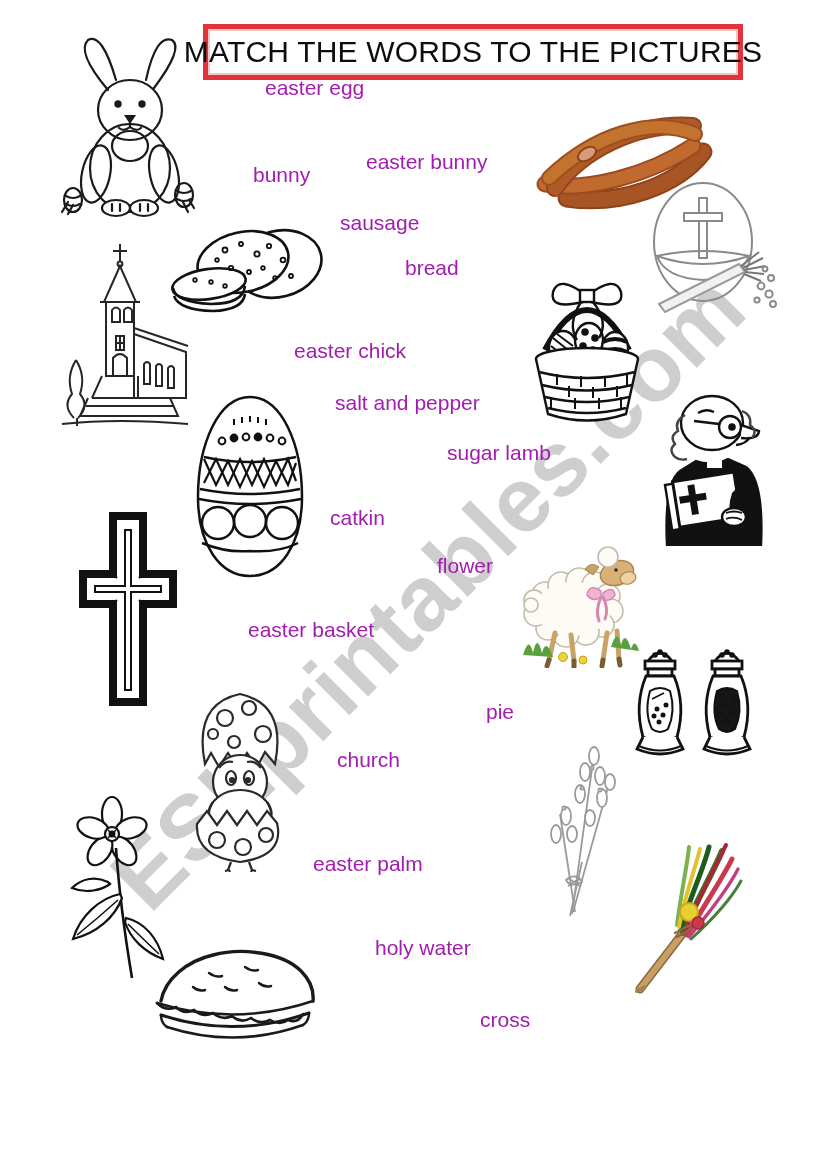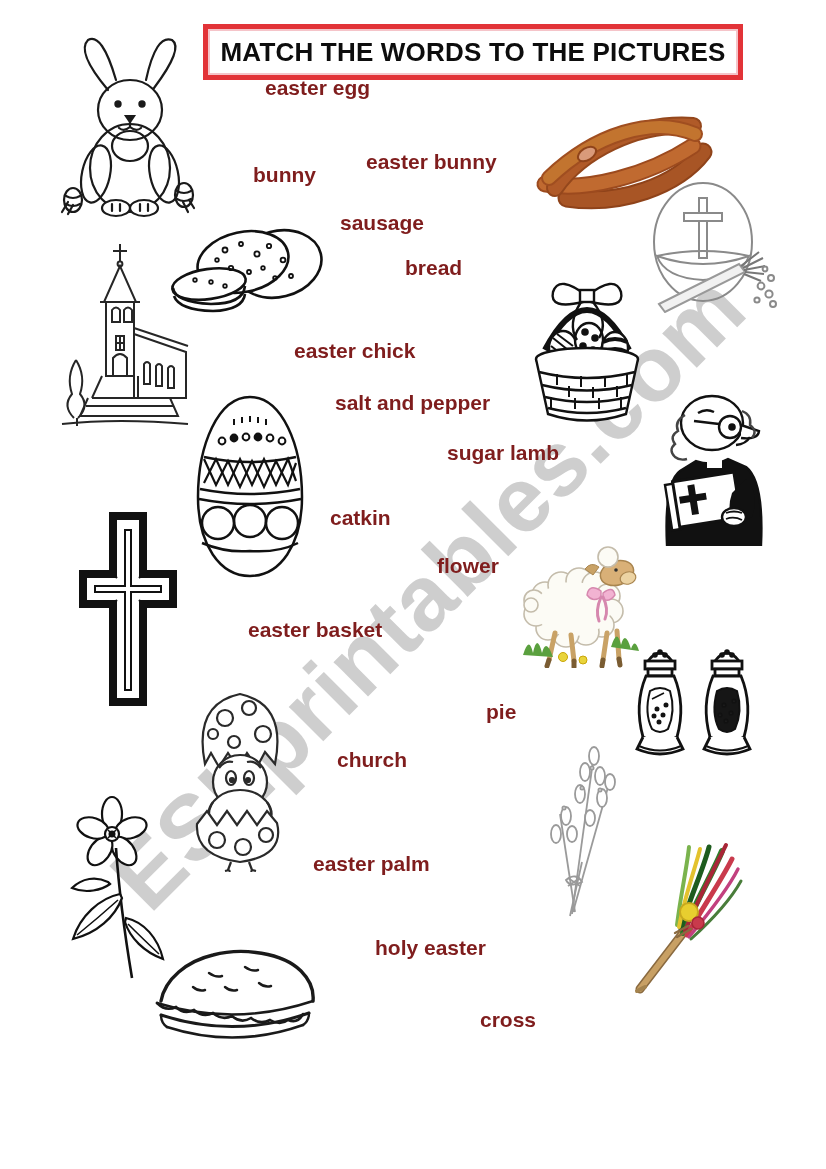--- a/index.html
+++ b/index.html
@@ -1,25 +1,25 @@
 <!DOCTYPE html>
 <html><head>
 <meta charset="utf-8">
 <style>
   html,body{margin:0;padding:0;background:#e9e9e9;}
   .page{position:relative;width:826px;height:1169px;background:#ffffff;overflow:hidden;
         font-family:"Liberation Sans",sans-serif;margin:0 auto;}
   .title-box{position:absolute;left:203px;top:24px;width:530px;height:46px;
         border:5px solid #e23338;box-shadow:inset 0 0 0 2px #f5c4c9;background:#fff;
         display:flex;align-items:center;justify-content:center;z-index:3;}
-  .title-box span{font-weight:bold;font-size:26px;color:#0d0d0d;letter-spacing:.2px;white-space:nowrap;}
+  .title-box span{font-weight:normal;font-size:30px;color:#0d0d0d;letter-spacing:.2px;white-space:nowrap;}
   .watermark{position:absolute;left:428px;top:592px;transform:translate(-50%,-50%) rotate(-45deg);
         font-size:92px;font-weight:bold;color:#c6c6c6;opacity:.85;white-space:nowrap;
         z-index:1;letter-spacing:1px;}
-  .word{position:absolute;font-weight:bold;font-size:21px;color:#7f1d1d;white-space:nowrap;z-index:3;}
+  .word{position:absolute;font-weight:normal;font-size:21px;color:#a21caf;white-space:nowrap;z-index:3;}
   .img{position:absolute;z-index:2;}
   .img svg{width:100%;height:100%;display:block;}
 </style>
 </head>
 <body>
 
 <div class="page">
 
   <div class="watermark">ESLprintables.com</div>
 
@@ -34,21 +34,21 @@
   <div class="word" style="left:405px;top:256px">bread</div>
   <div class="word" style="left:294px;top:339px">easter chick</div>
   <div class="word" style="left:335px;top:391px">salt and pepper</div>
   <div class="word" style="left:447px;top:441px">sugar lamb</div>
   <div class="word" style="left:330px;top:506px">catkin</div>
   <div class="word" style="left:437px;top:554px">flower</div>
   <div class="word" style="left:248px;top:618px">easter basket</div>
   <div class="word" style="left:486px;top:700px">pie</div>
   <div class="word" style="left:337px;top:748px">church</div>
   <div class="word" style="left:313px;top:852px">easter palm</div>
-  <div class="word" style="left:375px;top:936px">holy easter</div>
+  <div class="word" style="left:375px;top:936px">holy water</div>
   <div class="word" style="left:480px;top:1008px">cross</div>
 
   <div class="img" style="left:58px;top:28px;width:140px;height:190px">
     <svg viewBox="0 0 140 190" fill="none" stroke="#1a1a1a" stroke-width="2.2" stroke-linecap="round">
       <path d="M50,62 Q18,24 30,12 Q44,4 58,52"></path>
       <path d="M88,52 Q98,6 114,12 Q126,20 96,60"></path>
       <ellipse cx="72" cy="82" rx="32" ry="30"></ellipse>
       <circle cx="60" cy="76" r="2.6" fill="#1a1a1a"></circle>
         <circle cx="84" cy="76" r="2.6" fill="#1a1a1a"></circle>
       <path d="M68,88 L76,88 L72,94 Z" fill="#1a1a1a"></path>

